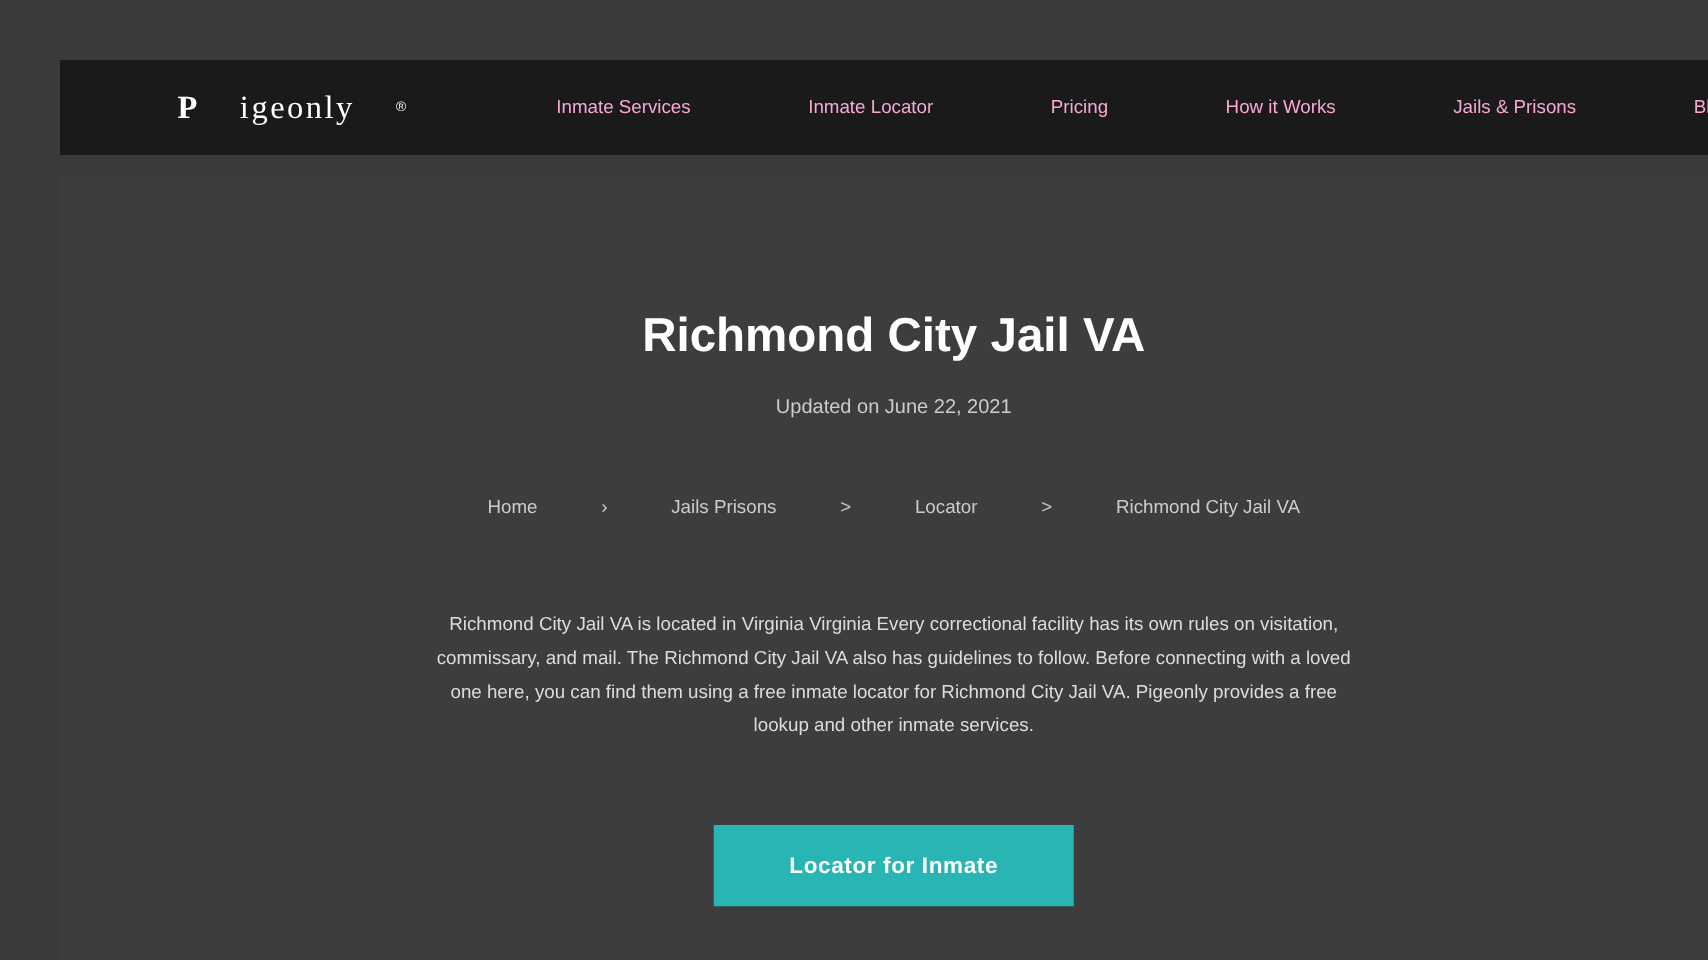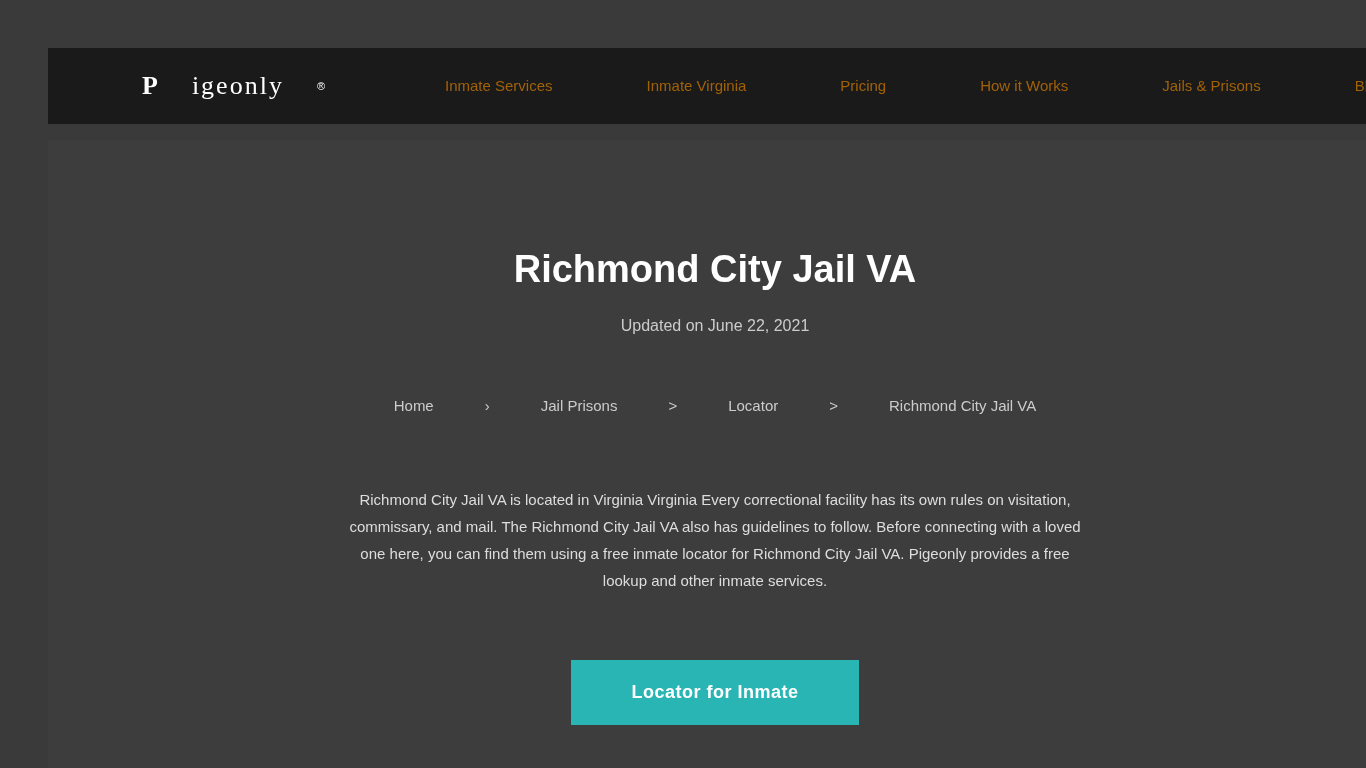--- a/index.html
+++ b/index.html
@@ -33,21 +33,21 @@
     }
 
     .nav-links {
       display: flex;
       align-items: center;
       gap: 30px;
       list-style: none;
     }
 
     .nav-links li a {
-      color: #a16207;
+      color: #f9a8d4;
       text-decoration: none;
       font-size: 15px;
       font-weight: 400;
       white-space: nowrap;
     }
 
     .login-btn {
       background-color: transparent;
       border: 2px solid #ffffff;
       color: #ffffff;
@@ -152,21 +152,21 @@
         <span class="bold-p">P</span><span>igeonly</span>
       </span>
       <span class="logo-trademark" style="font-size:11px; vertical-align: super; margin-left:1px; color:#ffffff;">®</span>
     </div>
 
     <ul class="nav-links">
       <li>
         <a href="#">Inmate Services</a>
       </li>
       <li>
-        <a href="#">Inmate Virginia</a>
+        <a href="#">Inmate Locator</a>
       </li>
       <li>
         <a href="#">Pricing</a>
       </li>
       <li>
         <a href="#">How it Works</a>
       </li>
       <li>
         <a href="#">Jails &amp; Prisons</a>
       </li>
@@ -182,21 +182,21 @@
   <button class="login-btn">Login</button>
 </nav>
 
 <main class="main-content">
   <h1 class="page-title">Richmond City Jail VA</h1>
   <p class="updated-date">Updated on June 22, 2021</p>
 
   <div class="breadcrumb">
     <a href="#">Home</a>
     <span class="breadcrumb-separator">›</span>
-    <a href="#">Jail Prisons</a>
+    <a href="#">Jails Prisons</a>
     <span class="breadcrumb-separator">&gt;</span>
     <a href="#">Locator</a>
     <span class="breadcrumb-separator">&gt;</span>
     <span>Richmond City Jail VA</span>
   </div>
 
   <p class="description">Richmond City Jail VA is located in Virginia Virginia Every correctional facility has its own rules on visitation, commissary, and mail. The Richmond City Jail VA also has guidelines to follow. Before connecting with a loved one here, you can find them using a free inmate locator for Richmond City Jail VA. Pigeonly provides a free lookup and other inmate services.</p>
 
   <button class="search-btn">Locator for Inmate</button>
 </main>

